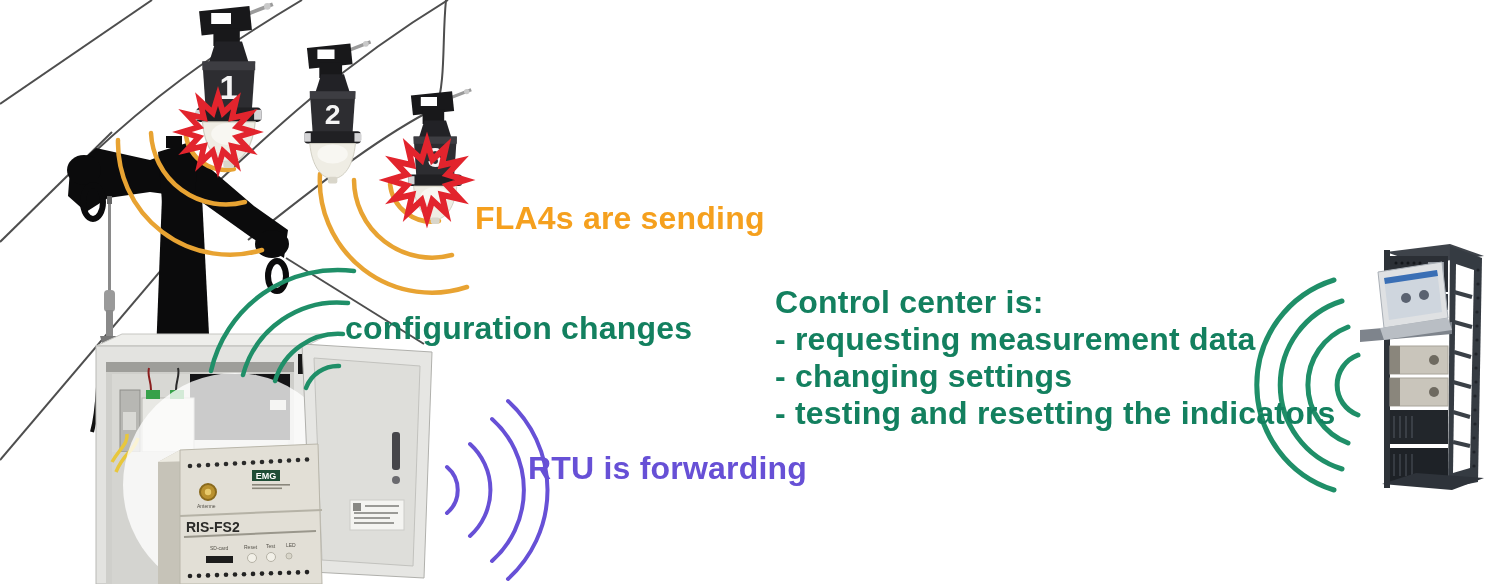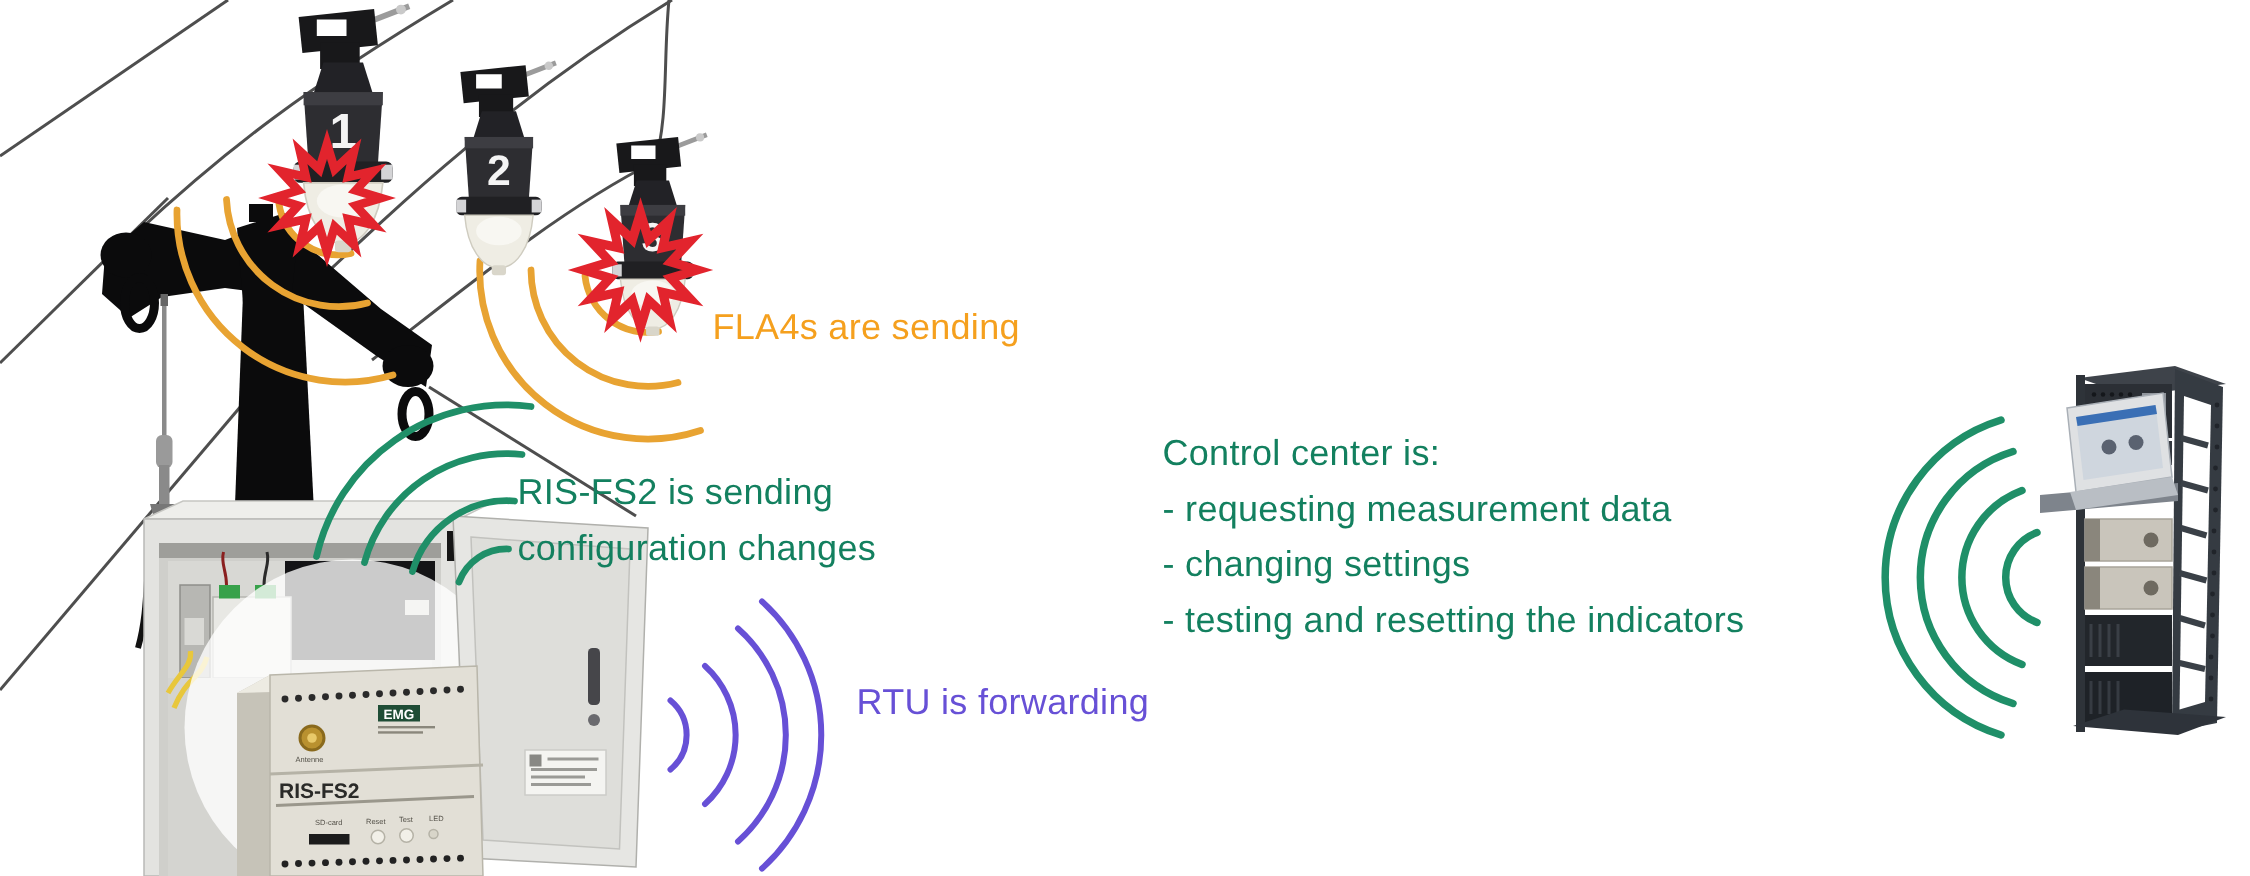--- a/index.html
+++ b/index.html
@@ -1,21 +1,21 @@
 <!DOCTYPE html>
 <html><head>
 <meta charset="utf-8">
 <style>
   html,body{margin:0;padding:0;background:#ffffff;}
   #stage{
     position:relative;width:1500px;height:584px;background:#ffffff;
     overflow:hidden;font-family:"Liberation Sans", sans-serif;
   }
   #art{position:absolute;left:0;top:0;}
-  .note{position:absolute;font-size:24px;line-height:37px;font-weight:400;letter-spacing:.2px;white-space:nowrap;}
+  .note{position:absolute;font-size:32px;line-height:37px;font-weight:700;letter-spacing:.2px;white-space:nowrap;}
   .note-orange{color:#F5A01E;}
   .note-green{color:#13805F;}
   .note-purple{color:#6750D6;}
   .svg-num{font-family:"Liberation Sans",sans-serif;font-weight:bold;}
   .dev-label{font-family:"Liberation Sans",sans-serif;font-weight:bold;}
   .tiny{font-family:"Liberation Sans",sans-serif;}
 </style>
 </head>
 <body>
 
@@ -331,28 +331,27 @@
     </g>
     <polygon points="1382,484 1452,490 1484,478 1416,473" fill="#2E333A"></polygon>
   </g>
 </svg>
 
   <div class="note note-orange" style="left:475px;top:200px;">
     <div>FLA4s are sending</div>
   </div>
 
   <div class="note note-green" style="left:345px;top:310px;">
-    <div>RIS-FS2 is sending</div>
     <div>configuration changes</div>
   </div>
 
   <div class="note note-green" style="left:775px;top:284px;">
     <div>Control center is:</div>
     <div>- requesting measurement data</div>
     <div>- changing settings</div>
     <div>- testing and resetting the indicators</div>
   </div>
 
-  <div class="note note-purple" style="left:571px;top:450px;">
+  <div class="note note-purple" style="left:528px;top:450px;">
     <div>RTU is forwarding</div>
   </div>
 
 </div>
 
 </body></html>

